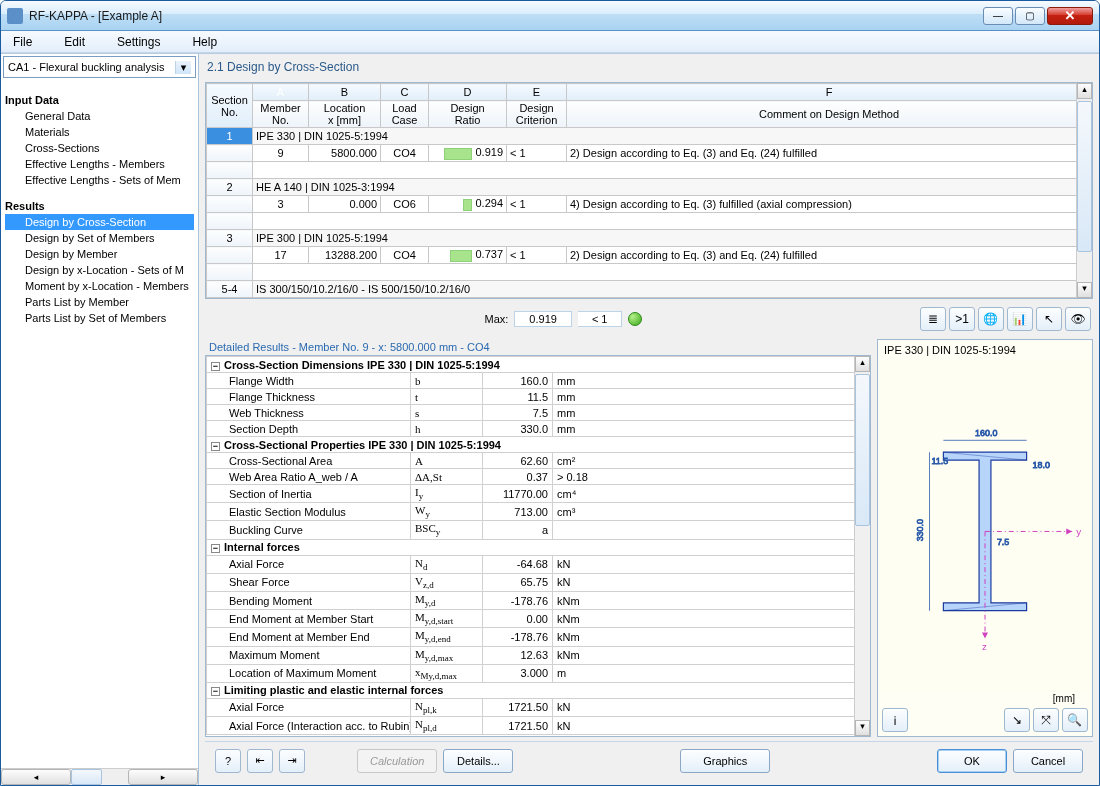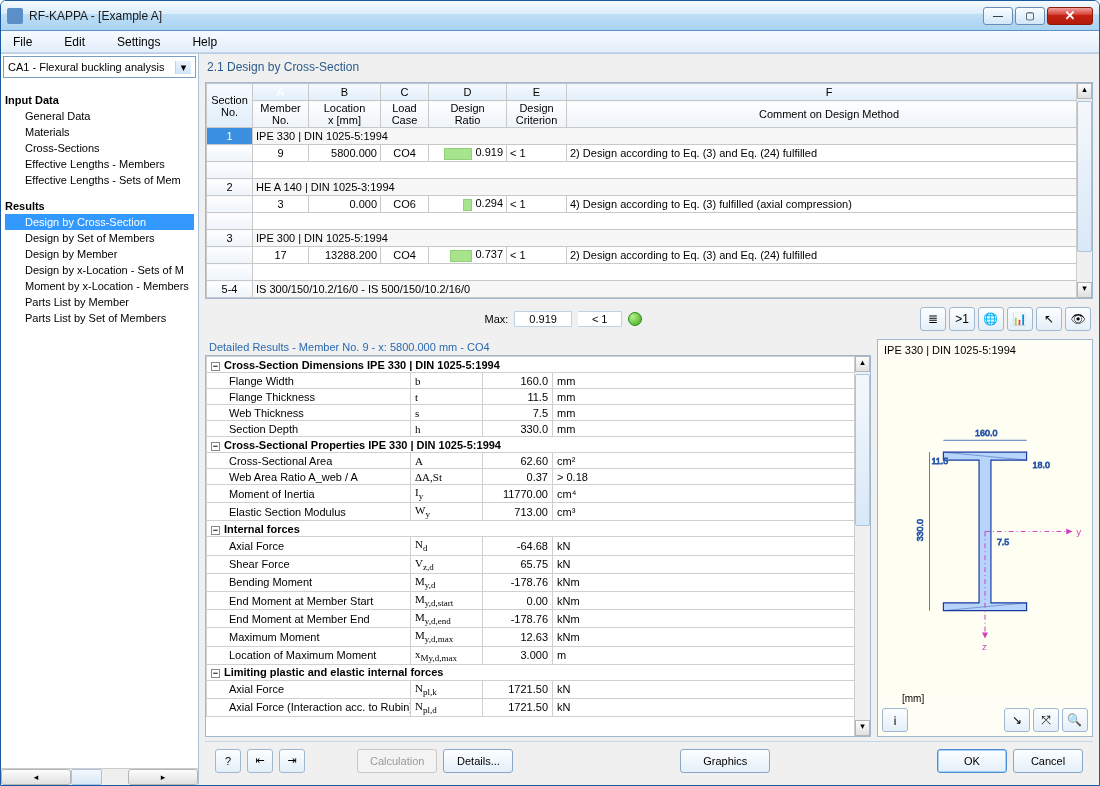--- a/index.html
+++ b/index.html
@@ -61,21 +61,21 @@
 .vscroll .vthumb { height:40%; margin-top:2px; background:linear-gradient(#f4f8fc,#d9e8f7); border:1px solid #a8c4df; border-radius:2px; }
 .profile { width: 216px; border: 1px solid #9fb8d0; background: #fffef5; display: flex; flex-direction: column; }
 .profile-title { font-size: 11px; padding: 4px 6px; }
 .profile-canvas { flex:1; position:relative; background:#fffef2; }
 .profile-footer { display:flex; justify-content:space-between; align-items:center; padding:4px; }
 .profile-footer .tools { display:flex; gap:3px; }
 .footer { height: 38px; display: flex; align-items: center; padding: 0 10px; gap: 6px; border-top: 1px solid #c5d6e8; background: #f0f0f0; }
 .footer .spacer { flex: 1; }
 .btn { min-width: 70px; height: 24px; border: 1px solid #8aa8c6; background: linear-gradient(#fcfeff,#e4eff9); border-radius: 3px; padding: 0 12px; font-size: 11px; }
 .btn.primary { border-color:#4a8fd6; box-shadow: 0 0 0 1px #a7d0f5 inset; }
-.btn.disabled { color:#9a9a9a; border-color:#c8c8c8; background:#f3f3f3; }
+.btn.disabled { color:#9a9a9a; border-color:#c8c8c8; background:#f3f3f3;font-style:italic; }
 .iconbtn { width:26px; height:24px; border:1px solid #9fb8d0; background:linear-gradient(#fcfeff,#e4eff9); border-radius:3px; display:flex; align-items:center; justify-content:center; }
 sub,sup{font-size:9px;}
 </style>
 </head>
 <body>
 
 <div class="window">
   <div class="titlebar">
     <div class="icon"></div>
     <div class="title">RF-KAPPA - [Example A]</div>
@@ -289,30 +289,36 @@
       <td class="num">62.60</td>
       <td>cm²</td>
                   </tr>
                   <tr>
                     <td class="ind">Web Area Ratio A_web / A</td>
       <td class="sym">ΔA,St</td>
       <td class="num">0.37</td>
       <td>&gt; 0.18</td>
                   </tr>
                   <tr>
-                    <td class="ind">Moment of Inertia</td>
+                    <td class="ind">Section of Inertia</td>
       <td class="sym">I<sub>y</sub></td>
       <td class="num">11770.00</td>
       <td>cm⁴</td>
                   </tr>
                   <tr>
                     <td class="ind">Elastic Section Modulus</td>
       <td class="sym">W<sub>y</sub></td>
       <td class="num">713.00</td>
       <td>cm³</td>
+                  </tr>
+                  <tr>
+                    <td class="ind">Buckling Curve</td>
+      <td class="sym">BSC<sub>y</sub></td>
+      <td class="num">a</td>
+      <td></td>
                   </tr>
                   <tr class="grp">
                     <td colspan="4"><span class="toggle">−</span>Internal forces</td>
                   </tr>
                   <tr>
                     <td class="ind">Axial Force</td>
       <td class="sym">N<sub>d</sub></td>
       <td class="num">-64.68</td>
       <td>kN</td>
                   </tr>
@@ -402,21 +408,21 @@
                   <text x="-10" y="-96">160.0</text>
                   <line x1="-56" y1="-80" x2="-56" y2="80"></line>
                   <text x="-76" y="3" transform="rotate(-90 -66 0)">330.0</text>
                   <text x="-54" y="-68">11.5</text>
                   <text x="48" y="-64">18.0</text>
                   <text x="12" y="14">7.5</text>
                 </g>
               </g>
             </svg>
           </div>
-          <div style="text-align:left;padding:0 24px;font-size:10px">[mm]</div>
+          <div style="text-align:right;padding:0 17px;font-size:10px">[mm]</div>
           <div class="profile-footer">
             <div class="tbtn">ℹ</div>
             <div class="tools">
               <div class="tbtn">↘</div>
               <div class="tbtn">⤧</div>
               <div class="tbtn">🔍</div>
             </div>
           </div>
         </div>
       </div>

